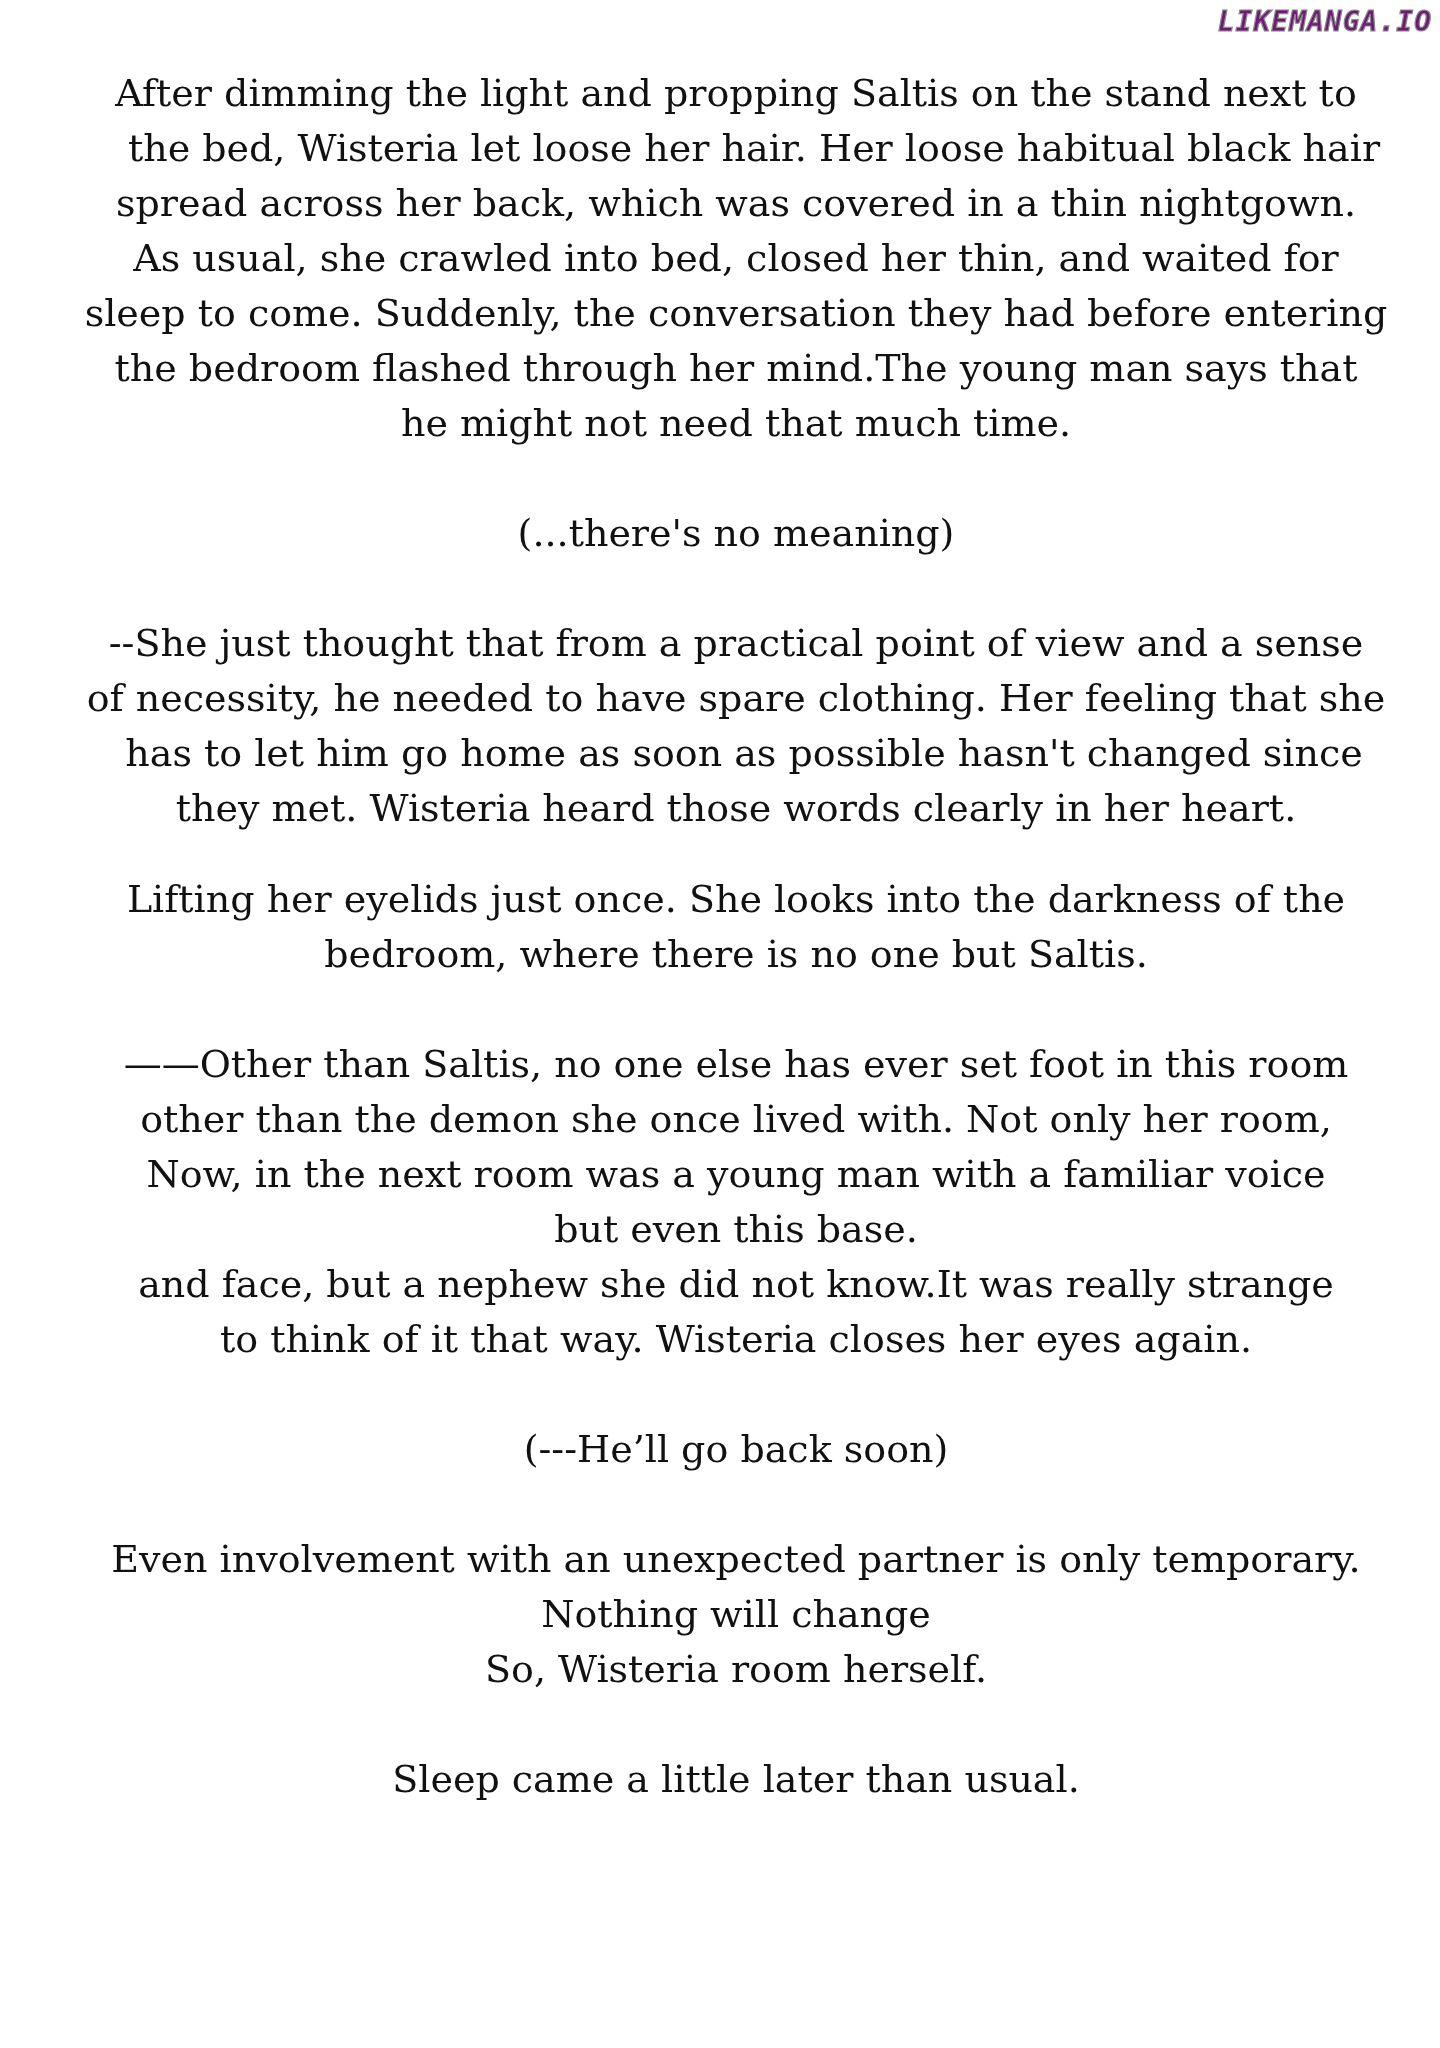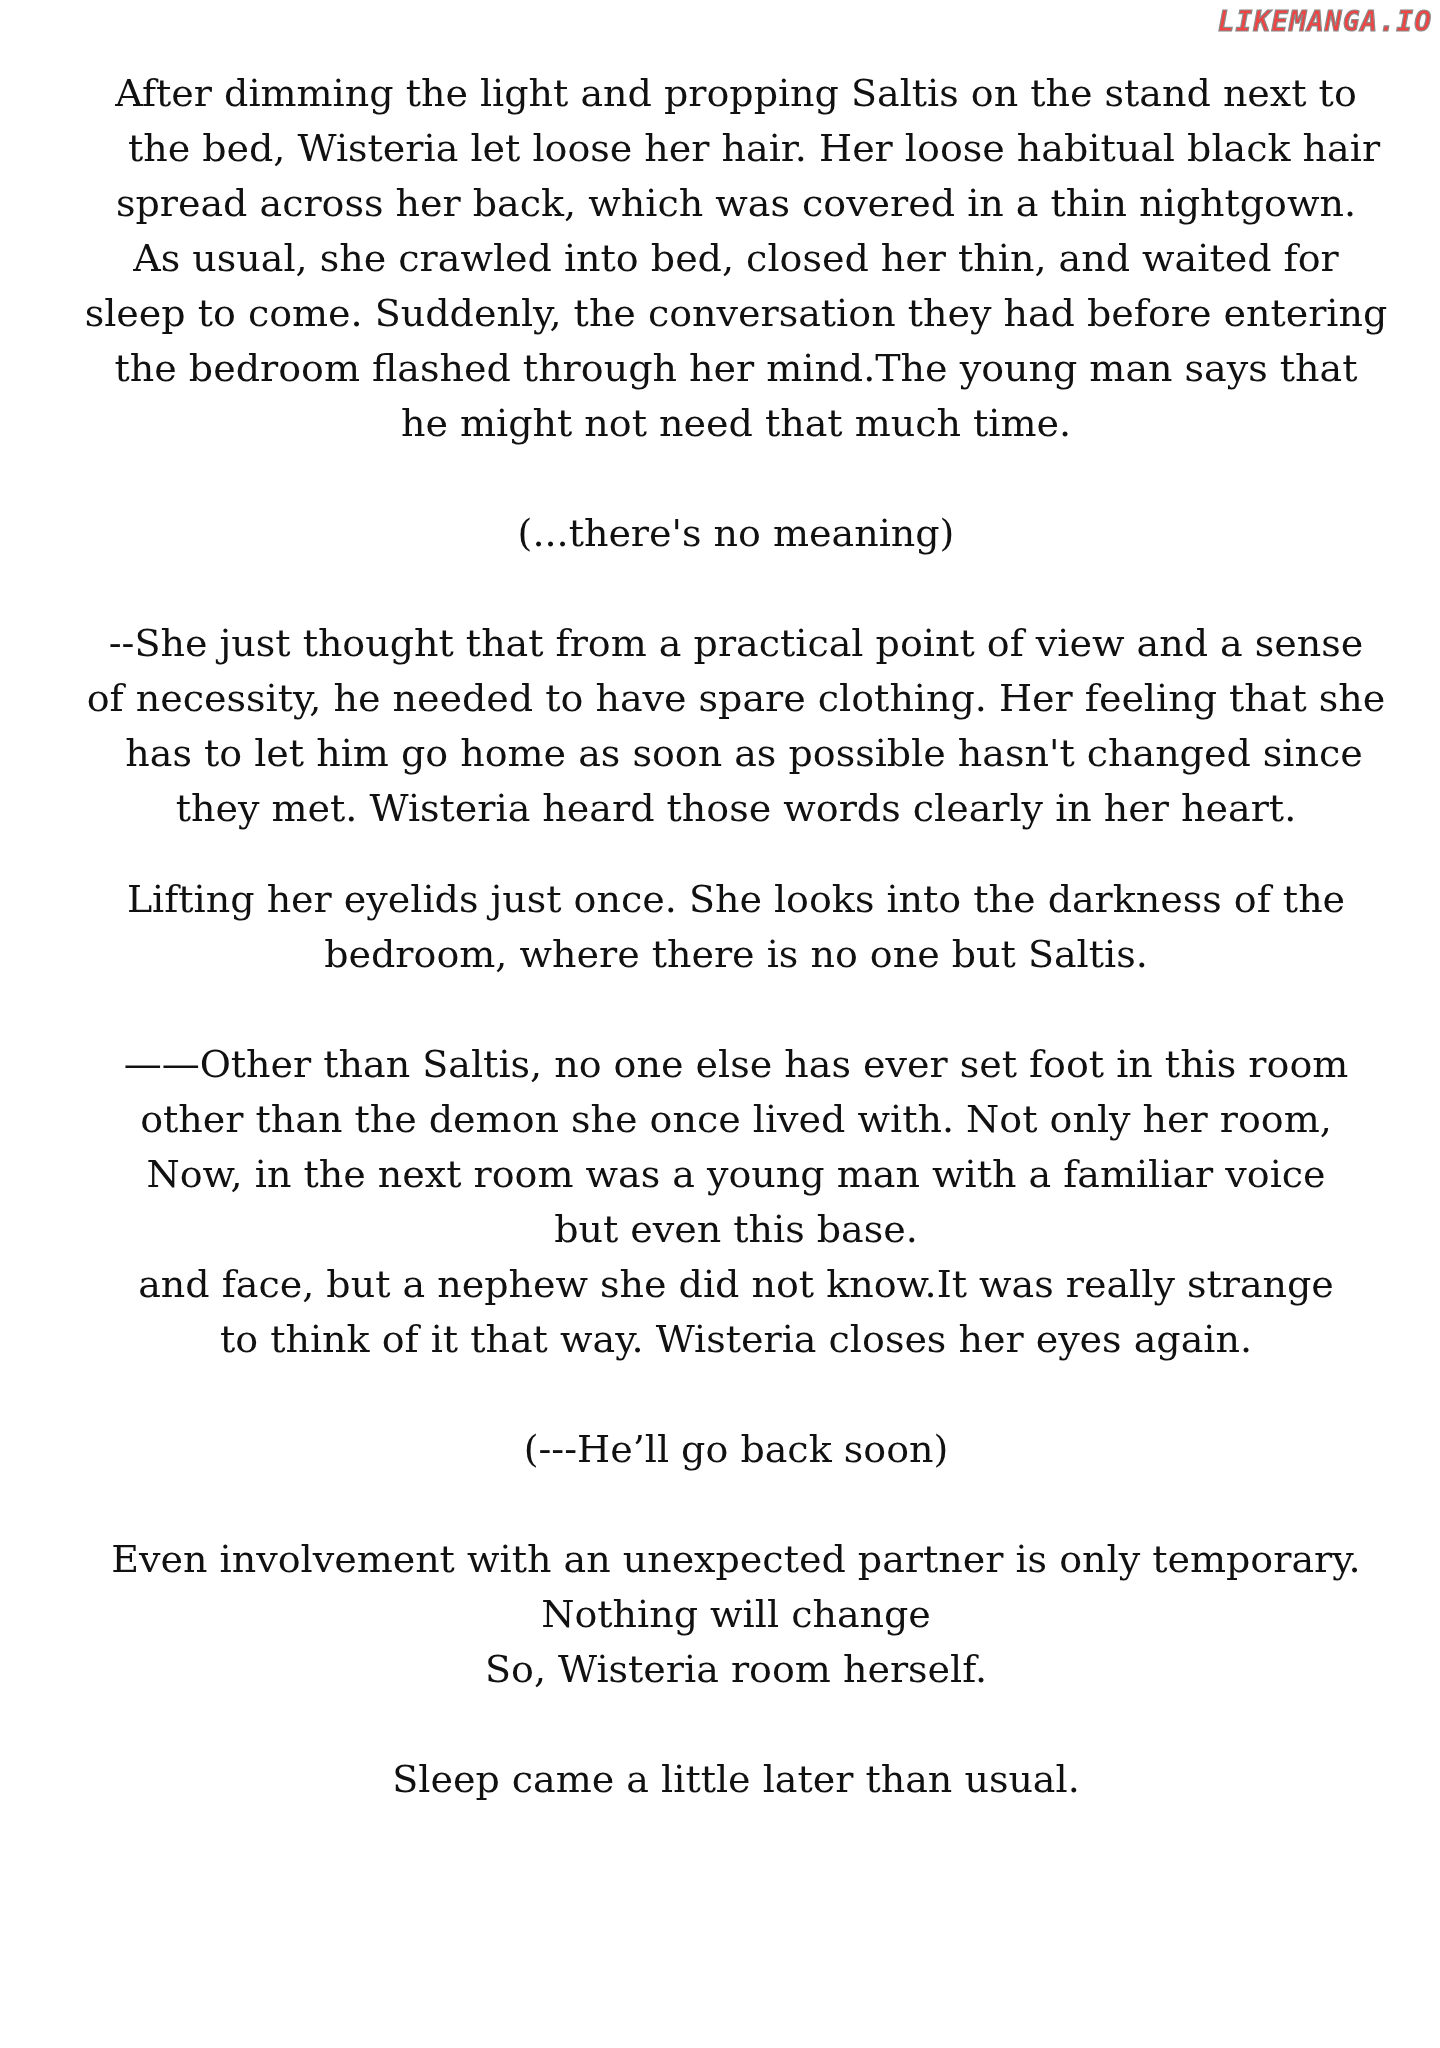--- a/index.html
+++ b/index.html
@@ -15,21 +15,21 @@
     }
     .watermark {
       position: absolute;
       top: 4px;
       right: 8px;
       font-family: "DejaVu Sans Mono", monospace;
       font-weight: bold;
       font-style: italic;
       font-size: 28px;
       letter-spacing: 1px;
-      color: #ef4444;
+      color: #701a75;
       -webkit-text-stroke: 1.2px #8a8a8a;
       line-height: 36px;
     }
     .page {
       position: absolute;
       top: 66px;
       left: 0;
       width: 1440px;
       text-align: center;
       font-family: "DejaVu Serif", serif;

